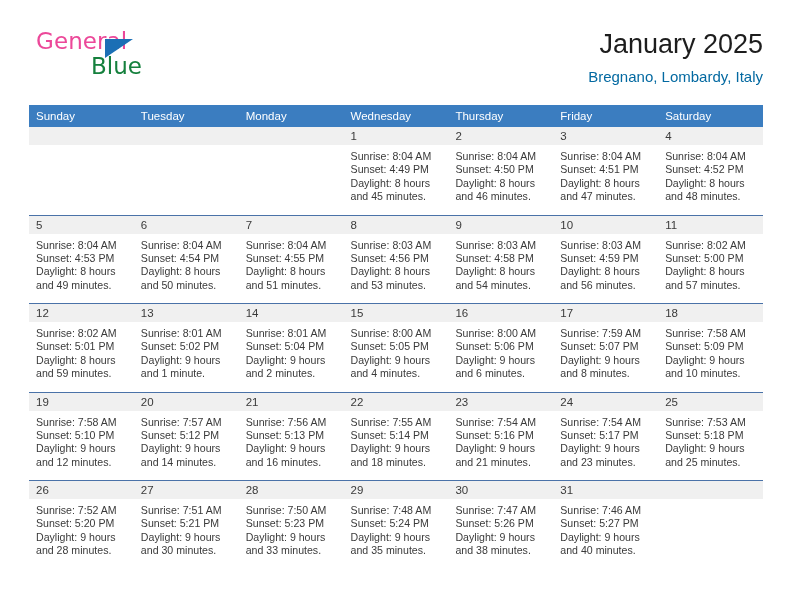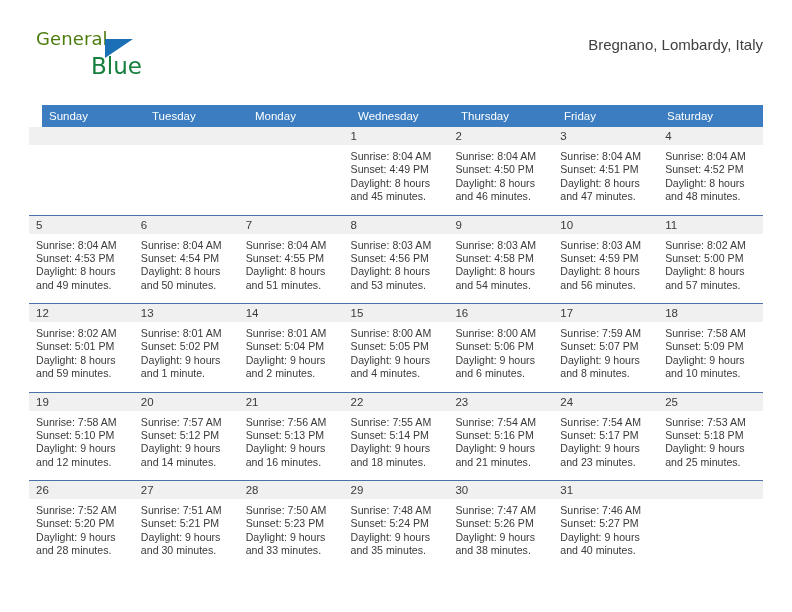--- a/index.html
+++ b/index.html
@@ -33,23 +33,23 @@
     position: absolute;
     left: 0;
     top: 0;
     width: 220px;
     height: 58px;
   }
   .logo-general {
     position: absolute;
     left: 7px;
     top: 0px;
-    font-size: 18px;
+    font-size: 23px;
     letter-spacing: 0.1px;
-    color: #4d7c0f;
+    color: #ec4899;
     font-family: "DejaVu Sans", sans-serif;
     font-weight: 400;
   }
   .logo-tri {
     position: absolute;
     left: 76px;
     top: 11px;
     width: 0;
     height: 0;
     border-left: 28px solid #1b6fb5;
@@ -75,37 +75,36 @@
     font-size: 27px;
     line-height: 32px;
     color: #1d1d1d;
     font-weight: 400;
     white-space: nowrap;
   }
   .cal-subtitle {
     margin-top: 8px;
     font-size: 15px;
     line-height: 18px;
-    color: #404040;
+    color: #0369a1;
     font-weight: 400;
     white-space: nowrap;
   }
 
   
   .calendar {
     position: absolute;
     left: 29px;
     top: 105px;
     width: 734px;
   }
   .weekdays {
     display: flex;
     background: #3b7dc0;
     height: 22px;
-    margin-left: 13px;
   }
   .weekday {
     flex: 1 1 0;
     color: #ffffff;
     font-size: 11.5px;
     line-height: 22px;
     padding-left: 7px;
     box-sizing: border-box;
     white-space: nowrap;
     overflow: hidden;
@@ -153,20 +152,21 @@
 
   <div class="topbar">
 
     <div class="logo">
       <span class="logo-general">General</span>
       <span class="logo-tri"></span>
       <span class="logo-blue">Blue</span>
     </div>
 
     <div class="titlewrap">
+      <div class="cal-title">January 2025</div>
       <div class="cal-subtitle">Bregnano, Lombardy, Italy</div>
     </div>
 
   </div>
 
   <div class="calendar">
 
     <div class="weekdays">
       <div class="weekday">Sunday</div>
       <div class="weekday">Tuesday</div>

